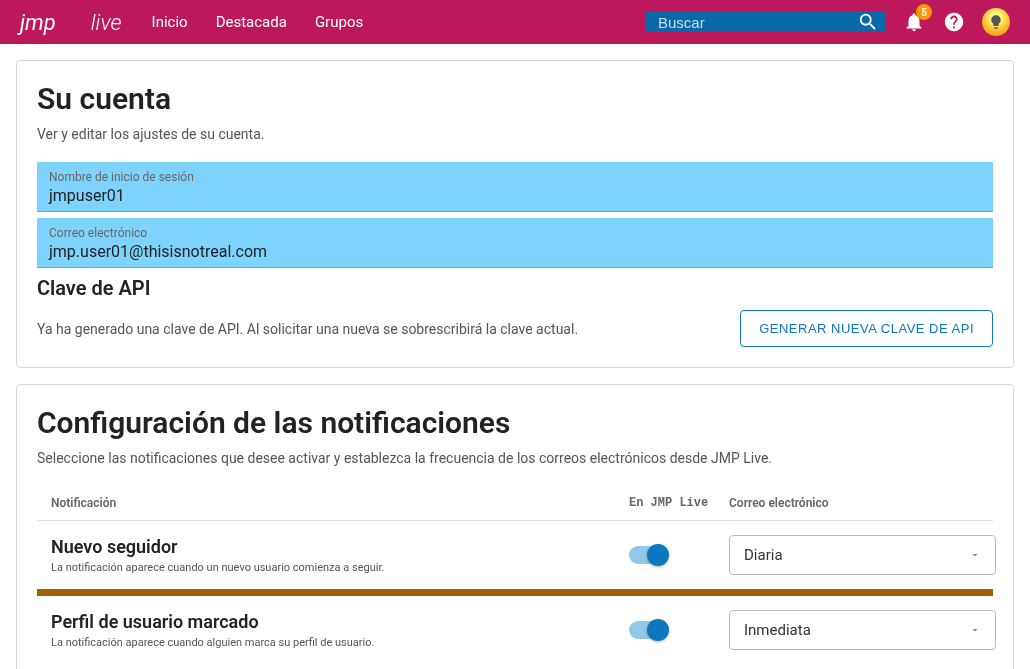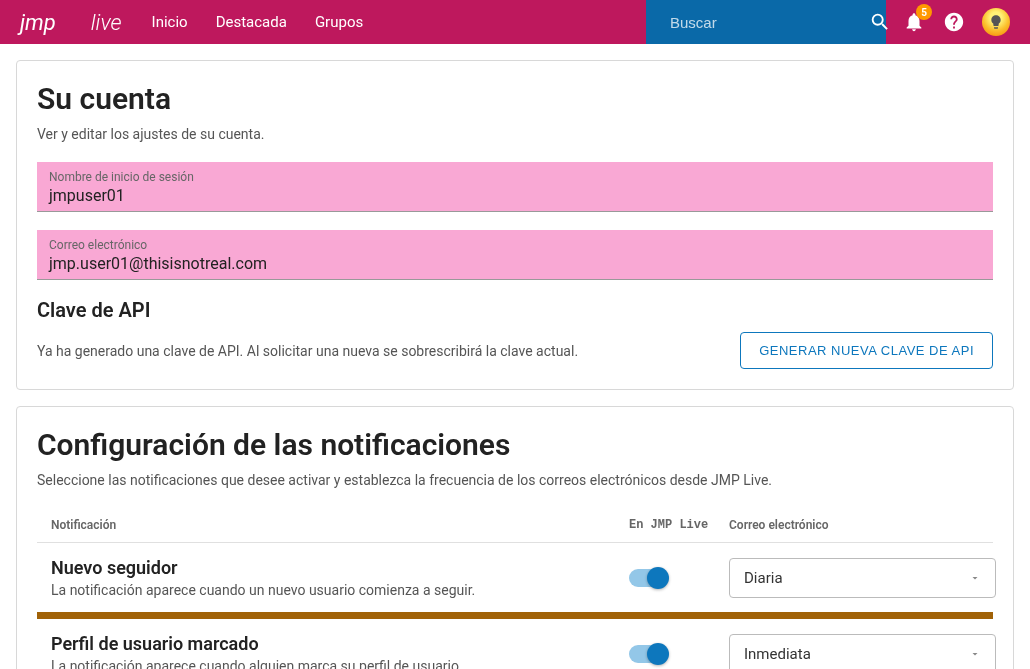--- a/index.html
+++ b/index.html
@@ -45,25 +45,25 @@
       cursor: pointer;
     }
     .header-right {
       margin-left: auto;
       display: flex;
       align-items: center;
       gap: 16px;
     }
     .search-box {
       background: #0a69a8;
-      height: 44px;
+      height: 20px;
       width: 240px;
       display: flex;
       align-items: center;
-      padding: 0 24px;
+      padding: 0 12px;
       border: none;
     }
     .search-input {
       background: transparent;
       border: none;
       color: white;
       font-size: 15px;
       flex: 1;
       outline: none;
     }
@@ -117,24 +117,24 @@
       font-weight: 600;
       color: #222;
       margin-bottom: 10px;
     }
     .card-subtitle {
       font-size: 14px;
       color: #555;
       margin-bottom: 20px;
     }
     .field {
-      background: #f9a8d4;
+      background: #7dd3fc;
       border-bottom: 1px solid #999;
       padding: 8px 12px 6px;
-      margin-bottom: 18px;
+      margin-bottom: 6px;
     }
     .field-label {
       font-size: 12px;
       color: #666;
       margin-bottom: 2px;
     }
     .field-value {
       font-size: 16px;
       color: #222;
     }
@@ -193,21 +193,21 @@
     .notif-row:last-child {
       border-bottom: none;
     }
     .notif-title {
       font-size: 18px;
       font-weight: 600;
       color: #222;
       margin-bottom: 4px;
     }
     .notif-desc {
-      font-size: 14px;
+      font-size: 11px;
       color: #555;
     }
     .toggle {
       width: 36px;
       height: 18px;
       background: #93c7e8;
       border-radius: 10px;
       position: relative;
       cursor: pointer;
     }

